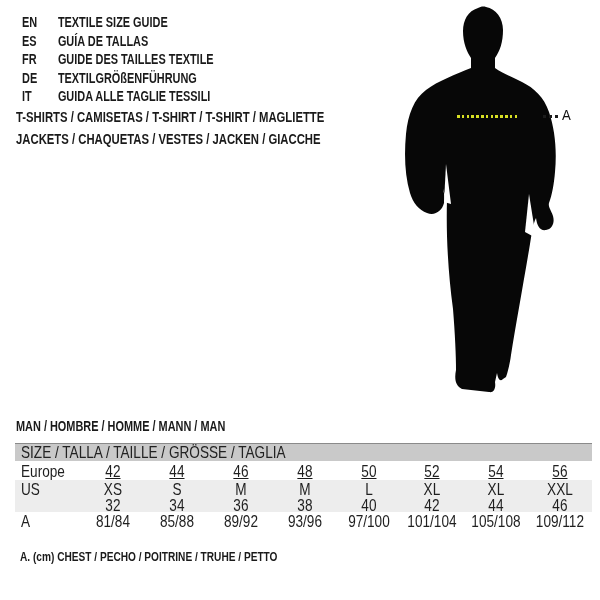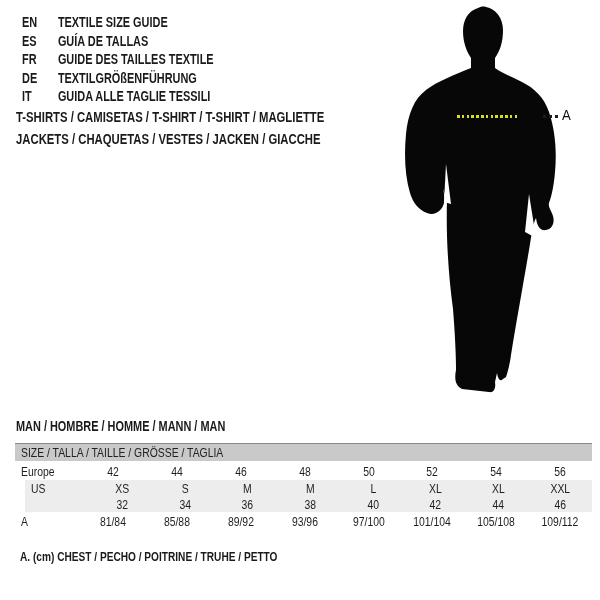--- a/index.html
+++ b/index.html
@@ -21,27 +21,27 @@
   .chest-dash{position:absolute;left:457px;top:115px;width:62px;height:3px;
     background:repeating-linear-gradient(to right,#d7df23 0 2.6px,rgba(0,0,0,0) 2.6px 4.8px);}
   .pointer-dash{position:absolute;left:543px;top:115px;width:17px;height:2.6px;
     background:repeating-linear-gradient(to right,#1c1c1c 0 3px,rgba(0,0,0,0) 3px 6px);}
   .measure-label{position:absolute;left:562px;top:106px;font-size:15px;font-weight:400;
     transform:scaleX(0.88);transform-origin:0 0;color:#111;}
   
   .section-title{position:absolute;left:16px;top:418px;font-weight:bold;font-size:14px;
     transform:scaleX(0.78);transform-origin:0 0;white-space:nowrap;}
   
-  .table{position:absolute;left:15px;top:443px;width:577px;font-size:13px;}
+  .table{position:absolute;left:15px;top:443px;width:577px;font-size:17px;}
   .t-header{background:#c9c9c9;border-top:1px solid #8a8a8a;border-bottom:1px solid #fff;
     height:17px;line-height:17px;padding-left:6px;color:#222;white-space:nowrap;}
   .cond{display:inline-block;transform:scaleX(0.8);transform-origin:0 50%;white-space:nowrap;}
   .trow{display:grid;grid-template-columns:66px repeat(8,1fr);align-items:center;}
-  .row-europe{height:18px;}
-  .row-us{background:#ededed;margin-left:10px;}
+  .row-europe{height:18px;text-decoration:underline;}
+  .row-us{background:#ededed;}
   .row-us .line{height:16px;}
   .row-a{height:19px;}
   .tlabel{padding-left:6px;text-align:left;color:#1f1f1f;}
   .tcell{text-align:center;transform:scaleX(0.8);color:#1f1f1f;}
   
   .footnote{position:absolute;left:20px;top:549px;font-weight:bold;font-size:13.5px;
     transform:scaleX(0.75);transform-origin:0 0;white-space:nowrap;}
 </style>
 </head>
 <body>

